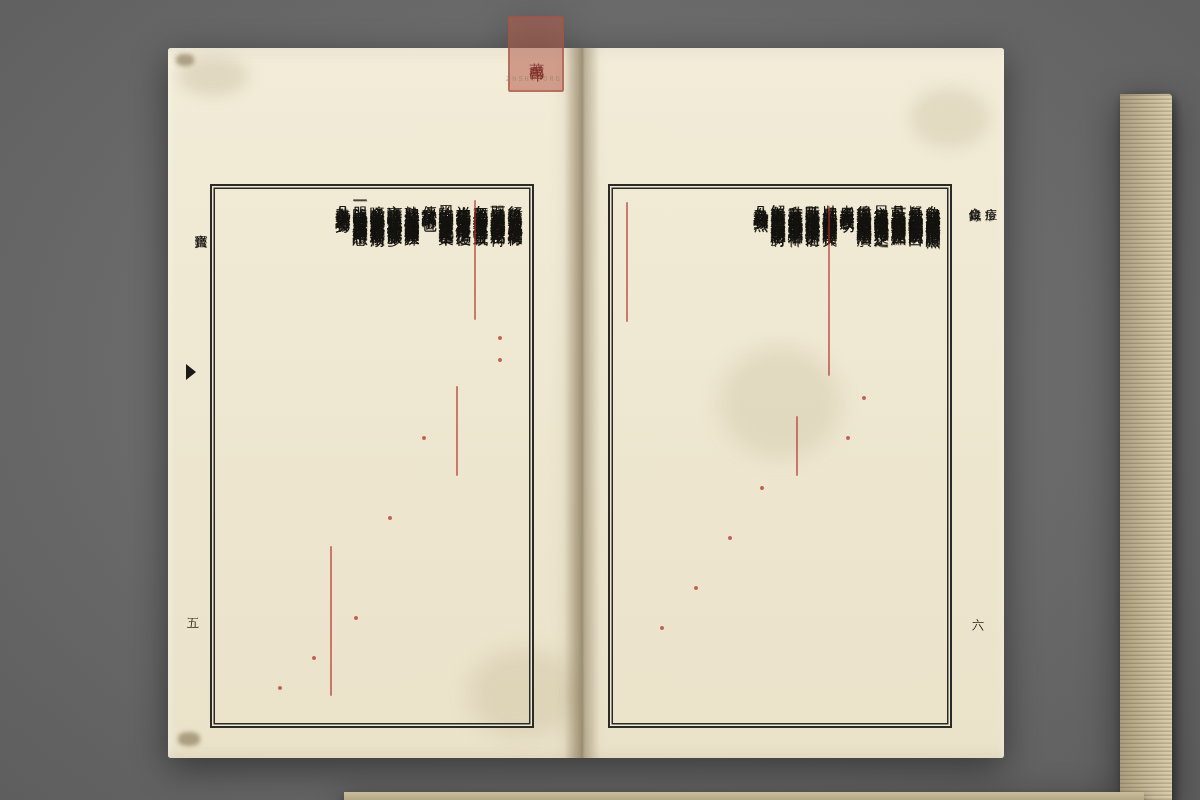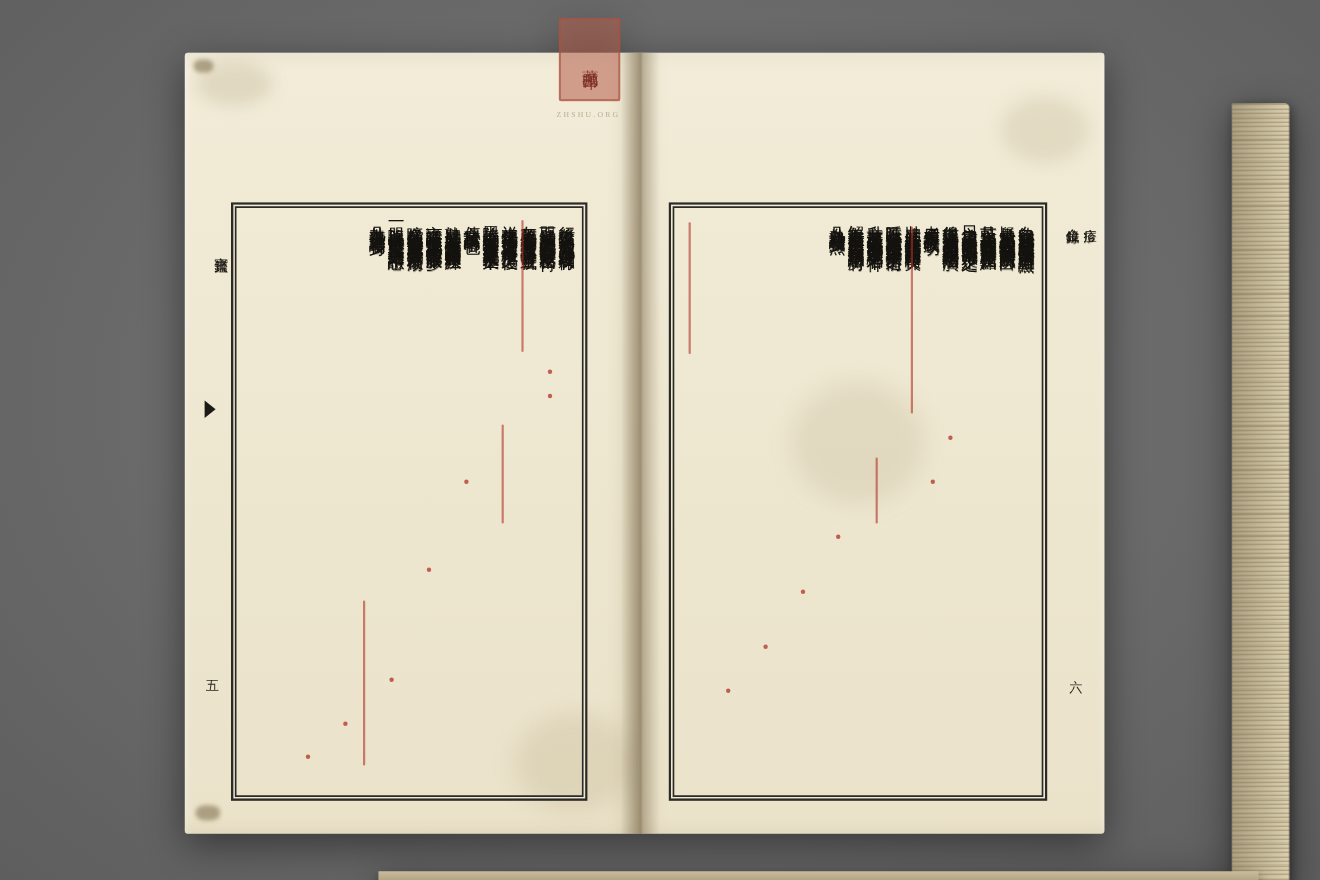--- a/index.html
+++ b/index.html
@@ -221,26 +221,26 @@
     color: rgba(120,40,32,0.8);
     letter-spacing: 2px;
     line-height: 1.15;
     border-radius: 2px;
   }
 
   
   .watermark {
     position: absolute;
     left: 338px;
-    top: 52px;
+    top: 27px;
     writing-mode: horizontal-tb;
     font-size: 7px;
     letter-spacing: 2px;
     color: rgba(140,120,90,0.55);
-    font-family: Liberation Serif, serif;
+    font-family: Liberation Mono, monospace;
   }
 
   
   .wear {
     position: absolute;
     background: rgba(120,104,70,0.55);
     pointer-events: none;
   }
 
   

